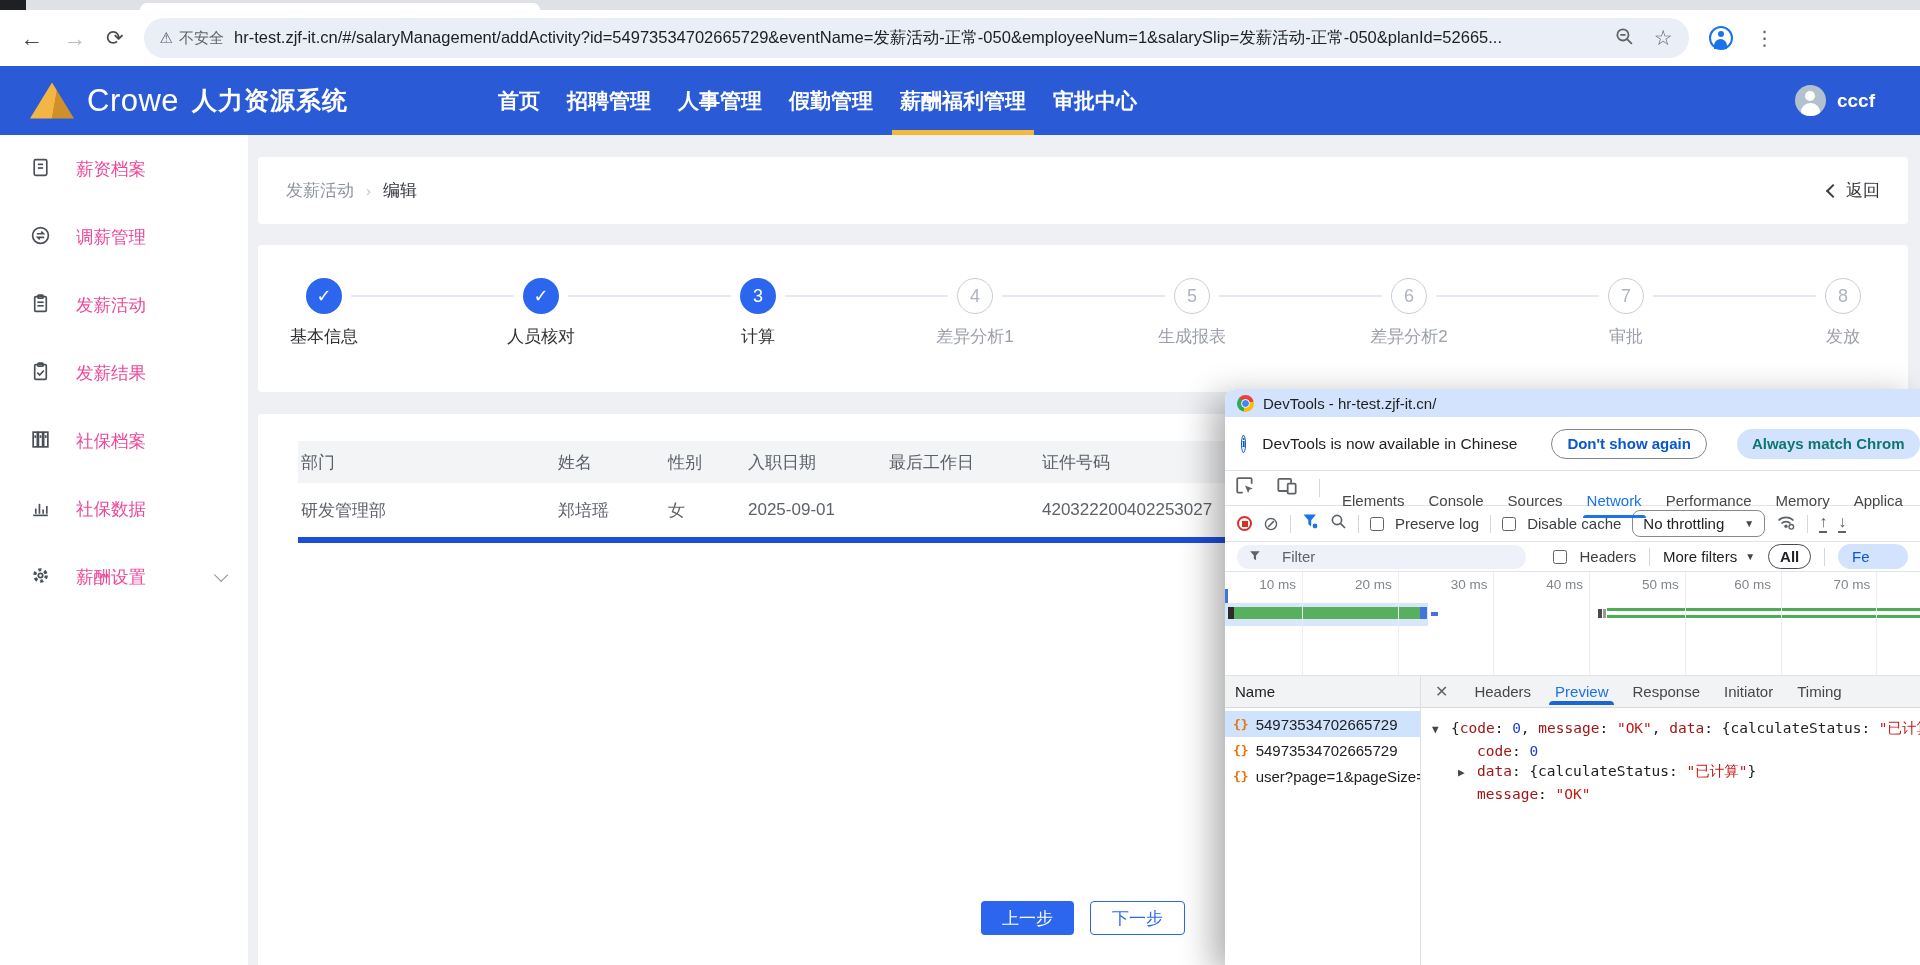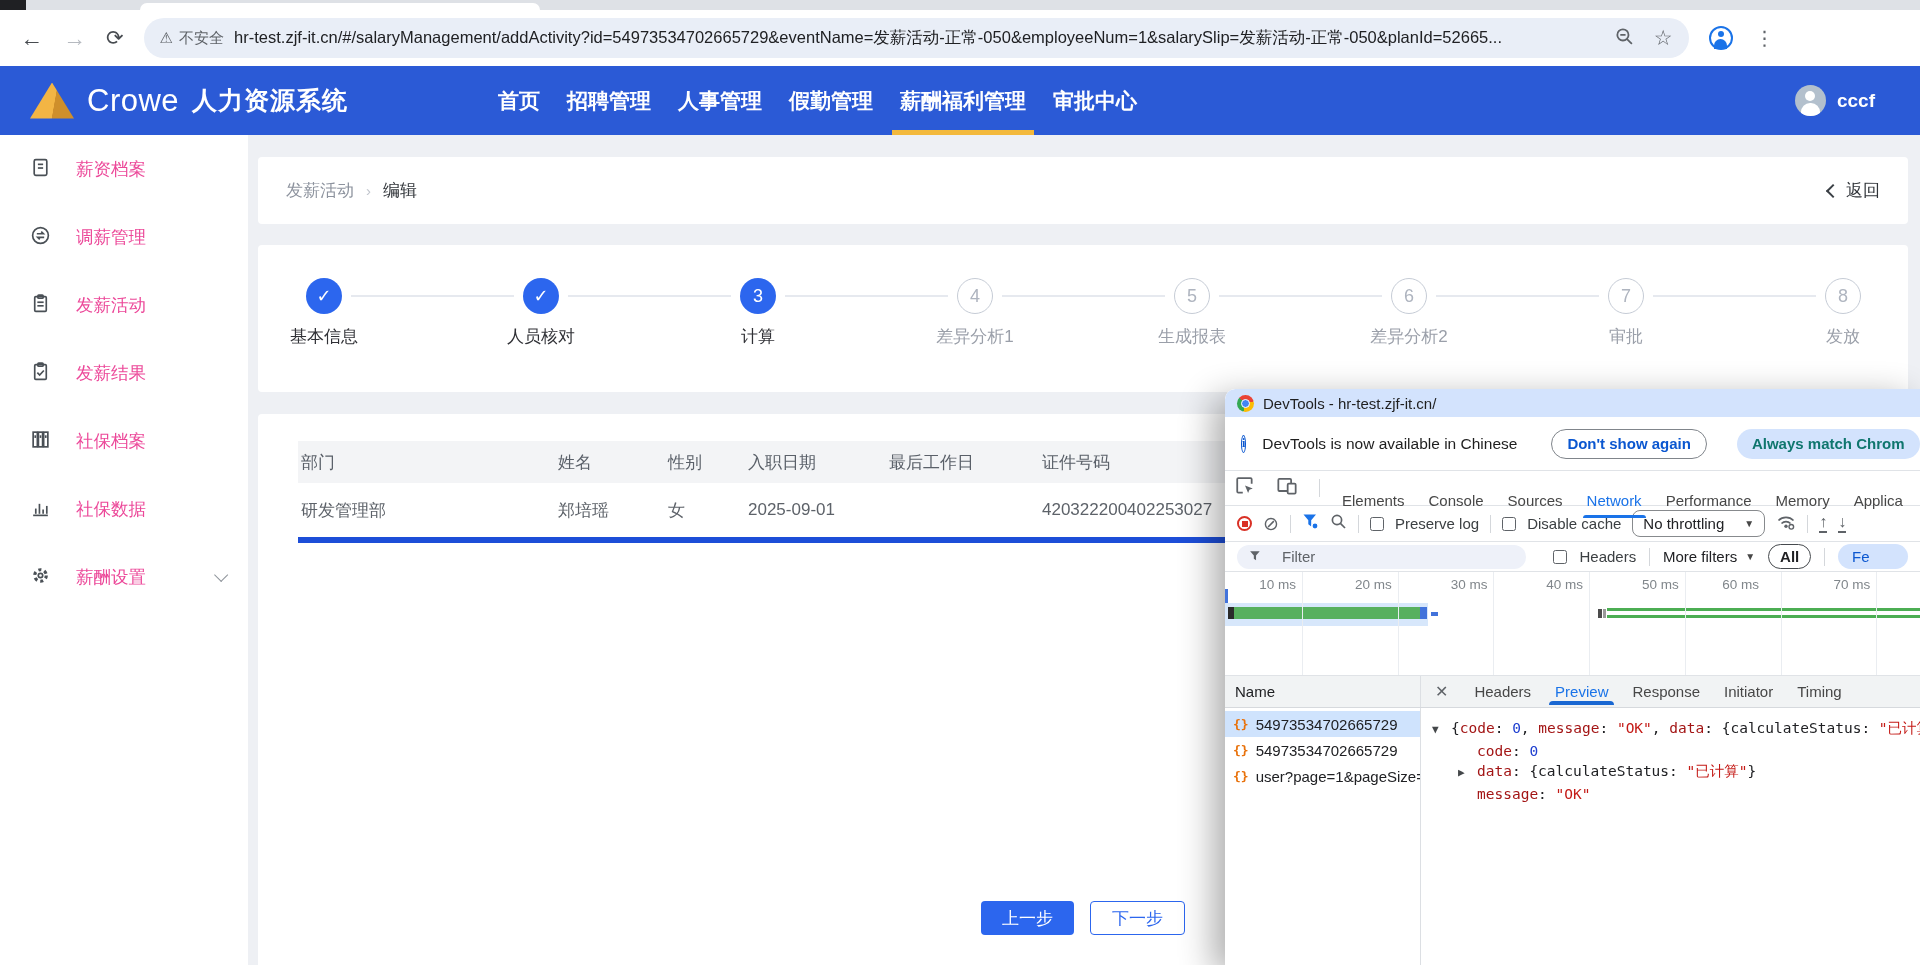--- a/index.html
+++ b/index.html
@@ -458,21 +458,21 @@
       <span class="tick-label" style="left: -9px;">10 ms</span>
       <div class="gridline" style="left: 172.7px;"></div>
       <span class="tick-label" style="left: 86.7px;">20 ms</span>
       <div class="gridline" style="left: 268.4px;"></div>
       <span class="tick-label" style="left: 182.4px;">30 ms</span>
       <div class="gridline" style="left: 364.1px;"></div>
       <span class="tick-label" style="left: 278.1px;">40 ms</span>
       <div class="gridline" style="left: 459.8px;"></div>
       <span class="tick-label" style="left: 373.8px;">50 ms</span>
       <div class="gridline" style="left: 555.5px;"></div>
-      <span class="tick-label" style="left: 454px;">60 ms</span>
+      <span class="tick-label" style="left: 466px;">60 ms</span>
       <div class="gridline" style="left: 651.2px;"></div>
       <span class="tick-label" style="left: 565.2px;">70 ms</span>
     </div>
 
   <div class="dt-splithead">
     <div class="name-col">Name</div>
     <div class="detail-tabs">
       <span class="x-btn">✕</span>
       <span id="detail-tabs" style="display:flex;gap:24px;align-items:center;height:32px;">
           <span class="d-tab">Headers</span>

